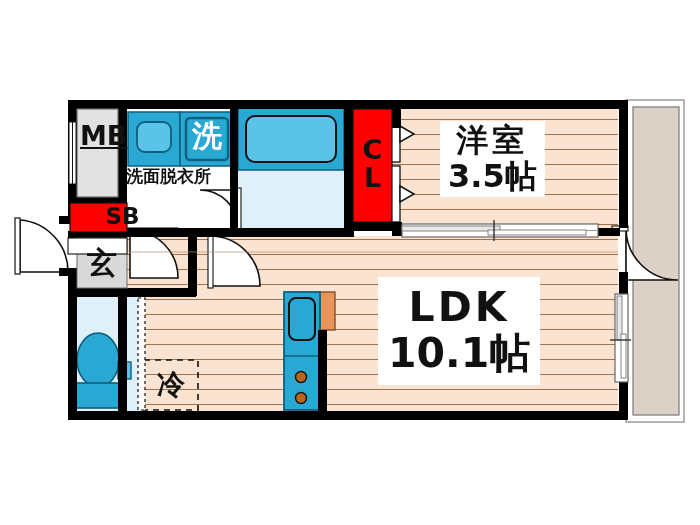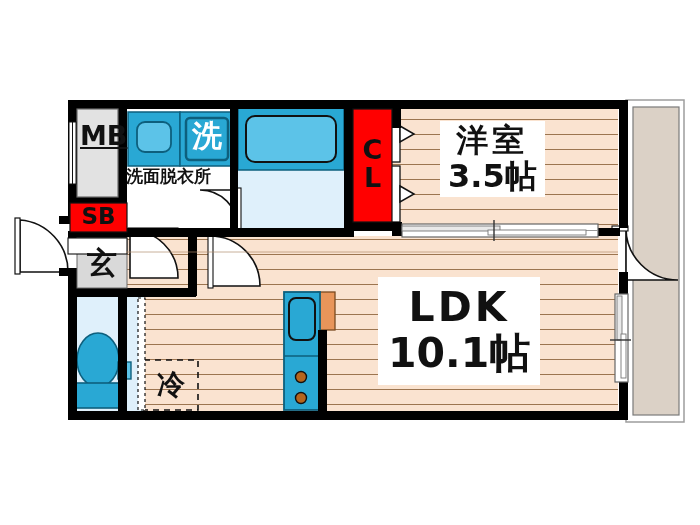--- a/index.html
+++ b/index.html
@@ -227,21 +227,21 @@
   </g>
 
 </svg>
 
 <div id="label-layer">
 
   <div class="lbl" style="left:80px; top:122px; width:36px; text-align:center; font-size:27px; line-height:1.0;">
     <span style="display:block;text-decoration:underline;">MB</span>
   </div>
 
-  <div class="lbl" style="left:70px; top:205px; width:57px; text-align:center; font-size:23px;">SB</div>
+  <div class="lbl" style="left:70px; top:205px; width:57px; text-align:center; font-size:23px;padding-left:24px;">SB</div>
 
   <div class="lbl" style="left:77px; top:248px; width:50px; text-align:center; font-size:30px;">玄</div>
 
   <div class="lbl" style="left:126px; top:168px; width:110px; font-size:17px;">洗面脱衣所</div>
 
   <div class="lbl" style="left:186px; top:121px; width:42px; text-align:center; font-size:30px; color:#ffffff;">洗</div>
 
   <div class="lbl" style="left:353px; top:136px; width:39px; text-align:center; font-size:27px; line-height:1.05;">
     <span style="display:block;">C</span>
       <span style="display:block;">L</span>

